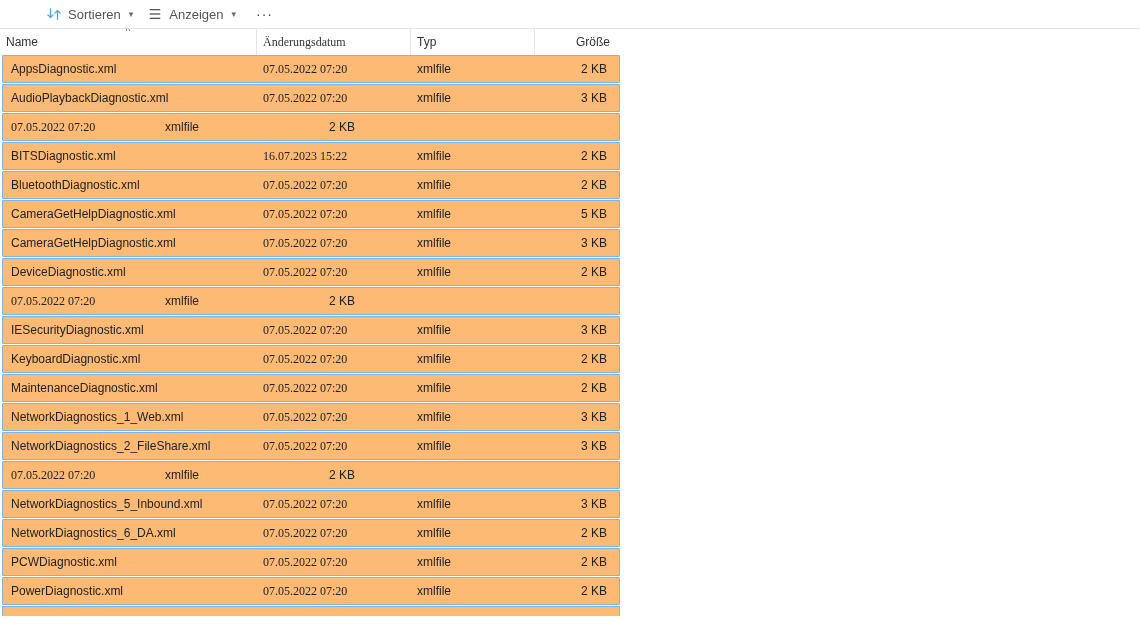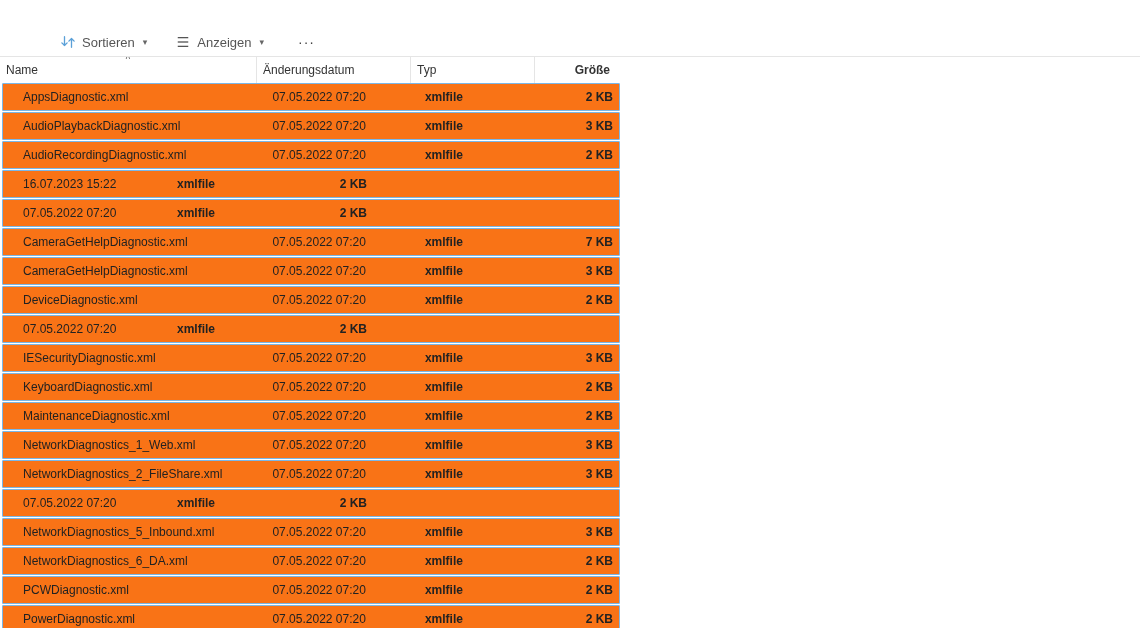--- a/index.html
+++ b/index.html
@@ -12,24 +12,23 @@
     color: #333;
     background: #fff;
     overflow: hidden;
   }
   .toolbar {
     display: flex;
     align-items: center;
     height: 28px;
     border-bottom: 1px solid #e5e5e5;
     padding: 0 8px;
-    gap: 28px;
+    gap: 14px;
     font-size: 13px;
     color: #555;
-    margin-top: 28px;
   }
   .tb-item {
     display: flex;
     align-items: center;
     gap: 6px;
     cursor: pointer;
   }
   .tb-icon {
     width: 16px; height: 16px;
     display: inline-flex;
@@ -64,55 +63,55 @@
   .col {
     box-sizing: border-box;
     padding: 0 6px;
     overflow: hidden;
     white-space: nowrap;
     text-overflow: ellipsis;
     display: flex;
     align-items: center;
   }
   .col-name  { width: 256px; position: relative; }
-  .col-date  { width: 154px; border-left: 1px solid #e5e5e5; }
+  .col-date  { width: 154px; border-left: 1px solid #e5e5e5; font-family: Liberation Serif, serif; }
   .col-type  { width: 124px; border-left: 1px solid #e5e5e5; align-items: center; }
-  .col-size  { width: 82px;  border-left: 1px solid #e5e5e5; justify-content: flex-end; font-weight: bold; }
+  .col-size  { width: 82px;  border-left: 1px solid #e5e5e5; justify-content: flex-end; }
 
   .lv-header .col { height: 100%; }
   .sort-caret {
     position: absolute;
     top: -5px;
     left: 50%;
     transform: translateX(-50%);
     font-size: 9px;
     color: #555;
   }
 
   .lv-body {
     display: flex;
     flex-direction: column;
   }
   .row {
     display: flex;
     height: 28px;
     align-items: center;
-    background: #f97316;
+    background: #fdba74;
     border: 1px solid #7ab7e8;
     border-radius: 1px;
     margin: 0px 2px 1px 2px;
     font-size: 12px;
     color: #222;
     box-sizing: border-box;
-    padding-left: 14px;
+    padding-left: 2px;
   }
   .row .col { border: none; }
   .row .col-name  { width: 252px; }
   .row .col-date  { width: 154px; }
-  .row .col-type  { width: 124px; font-weight: bold; }
+  .row .col-type  { width: 124px; }
   .row .col-size  { width: 78px; justify-content: flex-end; }
 
   .row.partial {
     height: 10px;
     overflow: hidden;
     align-items: flex-start;
     border-bottom: none;
   }
 </style>
 </head>
@@ -168,40 +167,41 @@
         <div class="col col-type">xmlfile</div>
         <div class="col col-size">2 KB</div>
       </div>
       <div class="row">
         <div class="col col-name">AudioPlaybackDiagnostic.xml</div>
         <div class="col col-date">07.05.2022 07:20</div>
         <div class="col col-type">xmlfile</div>
         <div class="col col-size">3 KB</div>
       </div>
       <div class="row">
-        <div class="col col-name">AudioRecordingDiagnostic.xml</div>
-        <div class="col col-date">07.05.2022 07:20</div>
-        <div class="col col-type">xmlfile</div>
-        <div class="col col-size">2 KB</div>
-      </div>
-      <div class="row">
+        <div class="col col-date">07.05.2022 07:20</div>
+        <div class="col col-type">xmlfile</div>
+        <div class="col col-size">2 KB</div>
+      </div>
+      <div class="row">
+        <div class="col col-name">BITSDiagnostic.xml</div>
         <div class="col col-date">16.07.2023 15:22</div>
         <div class="col col-type">xmlfile</div>
         <div class="col col-size">2 KB</div>
       </div>
       <div class="row">
+        <div class="col col-name">BluetoothDiagnostic.xml</div>
         <div class="col col-date">07.05.2022 07:20</div>
         <div class="col col-type">xmlfile</div>
         <div class="col col-size">2 KB</div>
       </div>
       <div class="row">
         <div class="col col-name">CameraGetHelpDiagnostic.xml</div>
         <div class="col col-date">07.05.2022 07:20</div>
         <div class="col col-type">xmlfile</div>
-        <div class="col col-size">7 KB</div>
+        <div class="col col-size">5 KB</div>
       </div>
       <div class="row">
         <div class="col col-name">CameraGetHelpDiagnostic.xml</div>
         <div class="col col-date">07.05.2022 07:20</div>
         <div class="col col-type">xmlfile</div>
         <div class="col col-size">3 KB</div>
       </div>
       <div class="row">
         <div class="col col-name">DeviceDiagnostic.xml</div>
         <div class="col col-date">07.05.2022 07:20</div>

